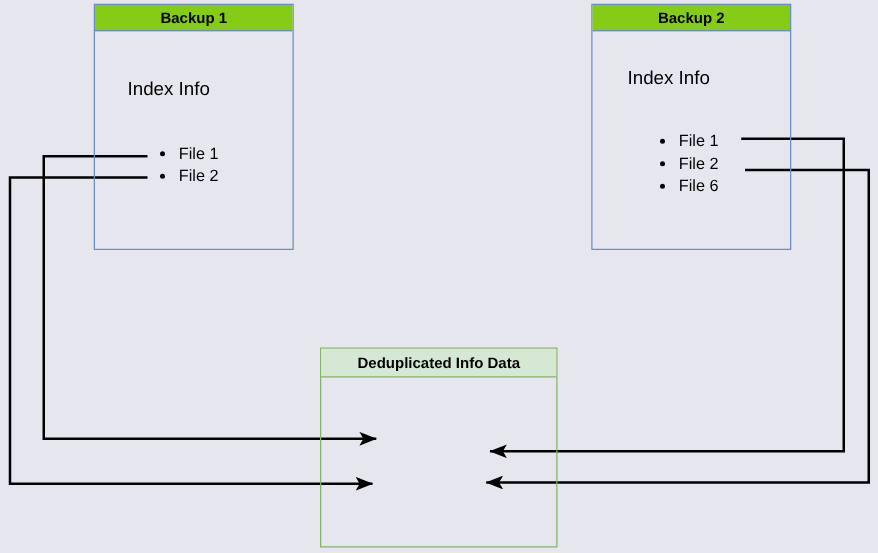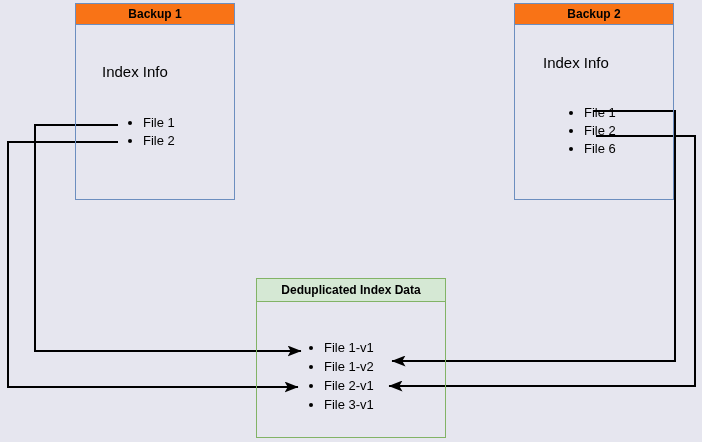--- a/index.html
+++ b/index.html
@@ -31,27 +31,27 @@
     border-bottom: 1px solid;
     font-weight: bold;
     font-size: 12px;
     color: #000;
     text-align: center;
     display: flex;
     align-items: center;
     justify-content: center;
   }
   .box.blue { border-color: #6c8ebf; }
-  .box.blue .box-header { background: #f97316; border-bottom-color: #6c8ebf; }
+  .box.blue .box-header { background: #84cc16; border-bottom-color: #6c8ebf; }
   .box.green { border-color: #82b366; }
   .box.green .box-header { background: #d5e8d4; border-bottom-color: #82b366; }
 
   #backup1 { left: 75px; top: 3px; width: 160px; height: 197px; }
   #backup1 .box-header { height: 21px; }
-  #backup2 { left: 473px; top: 3px; width: 160px; height: 197px; margin-left: 41px; }
+  #backup2 { left: 473px; top: 3px; width: 160px; height: 197px; }
   #backup2 .box-header { height: 21px; }
   #dedup   { left: 256px; top: 278px; width: 190px; height: 160px; }
   #dedup   .box-header { height: 23px; }
 
   .subtitle {
     position: absolute;
     font-size: 15px;
     color: #000;
     white-space: nowrap;
   }
@@ -102,22 +102,16 @@
     <div class="box-header">Backup 2</div>
     <div class="subtitle">Index Info</div>
     <ul class="file-list">
         <li>File 1</li>
         <li>File 2</li>
         <li>File 6</li>
       </ul>
   </div>
 
   <div class="box green" id="dedup">
-    <div class="box-header">Deduplicated Index Data</div>
-    <ul class="file-list">
-        <li>File 1-v1</li>
-        <li>File 1-v2</li>
-        <li>File 2-v1</li>
-        <li>File 3-v1</li>
-      </ul>
+    <div class="box-header">Deduplicated Info Data</div>
   </div>
 
 </div>
 
 </body></html>

